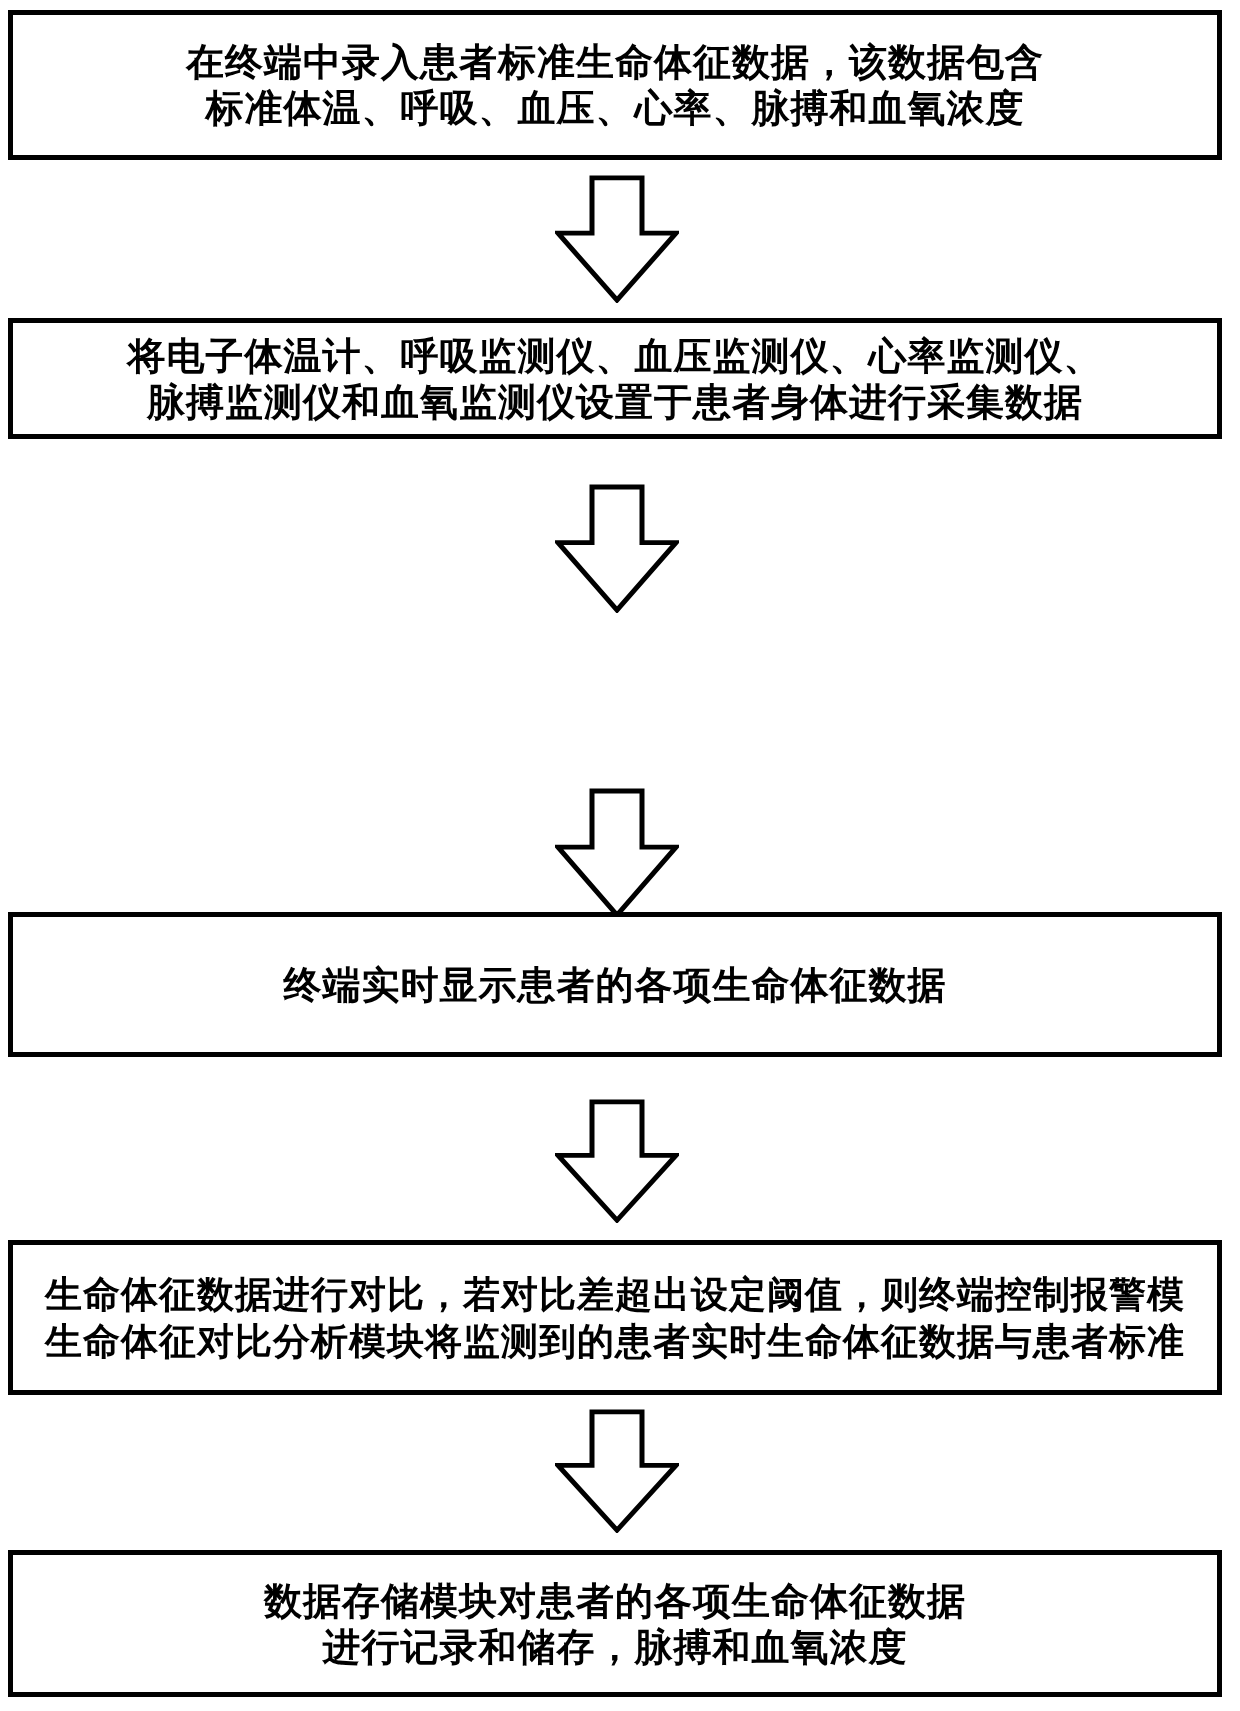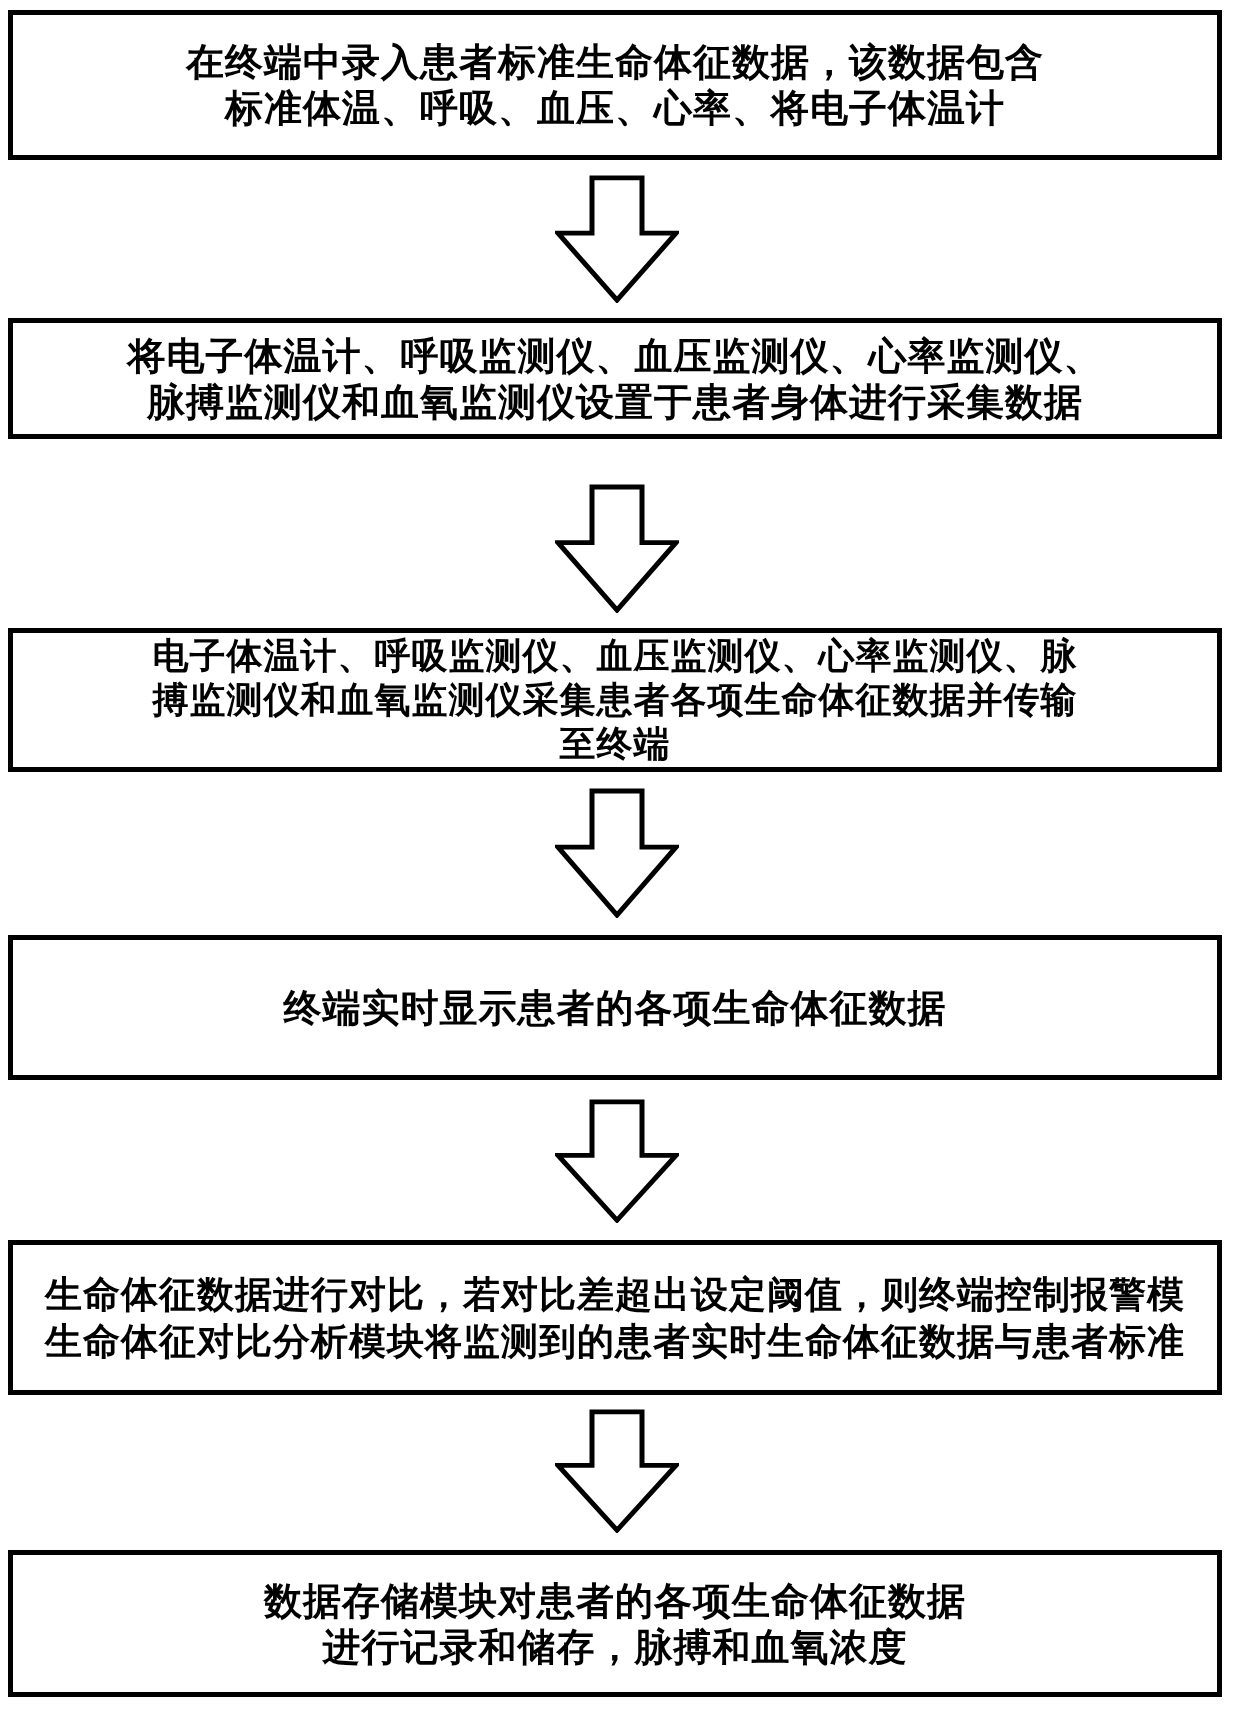--- a/index.html
+++ b/index.html
@@ -31,21 +31,21 @@
     color: #000000;
     font-weight: bold;
     font-size: 38px;
     line-height: 46px;
     letter-spacing: 1px;
   }
   .flow-box span { display: block; white-space: nowrap; }
   .b1 { top: 10px;   height: 150px; }
   .b2 { top: 318px;  height: 121px; }
   .b3 { top: 628px;  height: 144px; font-size: 36px; line-height: 44px; }
-  .b4 { top: 935px;  height: 145px; }
+  .b4 { top: 912px;  height: 145px; }
   .b5 { top: 1240px; height: 155px; font-size: 37px; line-height: 47px; }
   .b6 { top: 1550px; height: 147px; text-align: right; }
   .flow-arrow {
     position: absolute;
     left: 555px;
     width: 124px;
   }
   .a1 { top: 175px;  height: 128px; }
   .a2 { top: 484px;  height: 129px; }
   .a3 { top: 788px;  height: 130px; }
@@ -53,45 +53,40 @@
   .a5 { top: 1409px; height: 124px; }
   .flow-arrow svg { display: block; width: 100%; height: 100%; }
 </style>
 </head>
 <body>
 
 <div class="canvas">
 
   <div class="flow-box b1">
     <span>在终端中录入患者标准生命体征数据，该数据包含</span>
-    <span>标准体温、呼吸、血压、心率、将电子体温计</span>
+    <span>标准体温、呼吸、血压、心率、脉搏和血氧浓度</span>
   </div>
 
   <div class="flow-arrow a1">
     <svg viewBox="0 0 124 132" preserveAspectRatio="none" xmlns="http://www.w3.org/2000/svg">
       <path d="M37 3 H87 V60 H121 L62 129 L3 60 H37 Z" fill="#ffffff" stroke="#000000" stroke-width="5"></path>
     </svg>
   </div>
 
   <div class="flow-box b2">
     <span>将电子体温计、呼吸监测仪、血压监测仪、心率监测仪、</span>
     <span>脉搏监测仪和血氧监测仪设置于患者身体进行采集数据</span>
   </div>
 
   <div class="flow-arrow a2">
     <svg viewBox="0 0 124 132" preserveAspectRatio="none" xmlns="http://www.w3.org/2000/svg">
       <path d="M37 3 H87 V60 H121 L62 129 L3 60 H37 Z" fill="#ffffff" stroke="#000000" stroke-width="5"></path>
     </svg>
   </div>
 
-  <div class="flow-box b3">
-    <span>电子体温计、呼吸监测仪、血压监测仪、心率监测仪、脉</span>
-    <span>搏监测仪和血氧监测仪采集患者各项生命体征数据并传输</span>
-    <span>至终端</span>
-  </div>
 
   <div class="flow-arrow a3">
     <svg viewBox="0 0 124 132" preserveAspectRatio="none" xmlns="http://www.w3.org/2000/svg">
       <path d="M37 3 H87 V60 H121 L62 129 L3 60 H37 Z" fill="#ffffff" stroke="#000000" stroke-width="5"></path>
     </svg>
   </div>
 
   <div class="flow-box b4">
     <span>终端实时显示患者的各项生命体征数据</span>
   </div>

